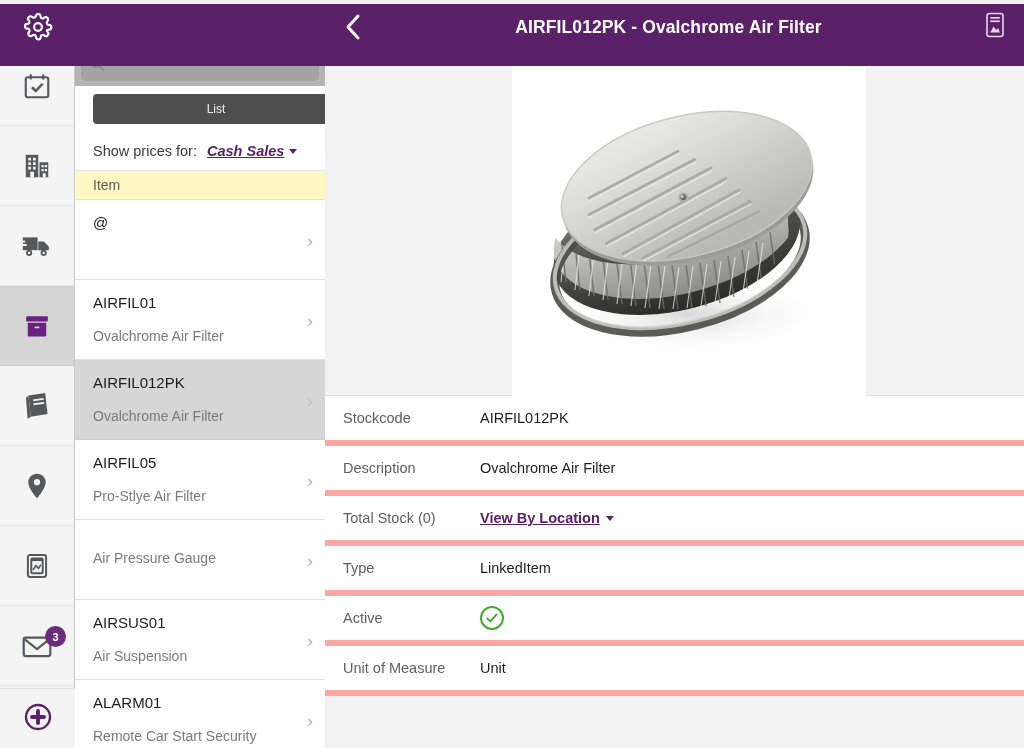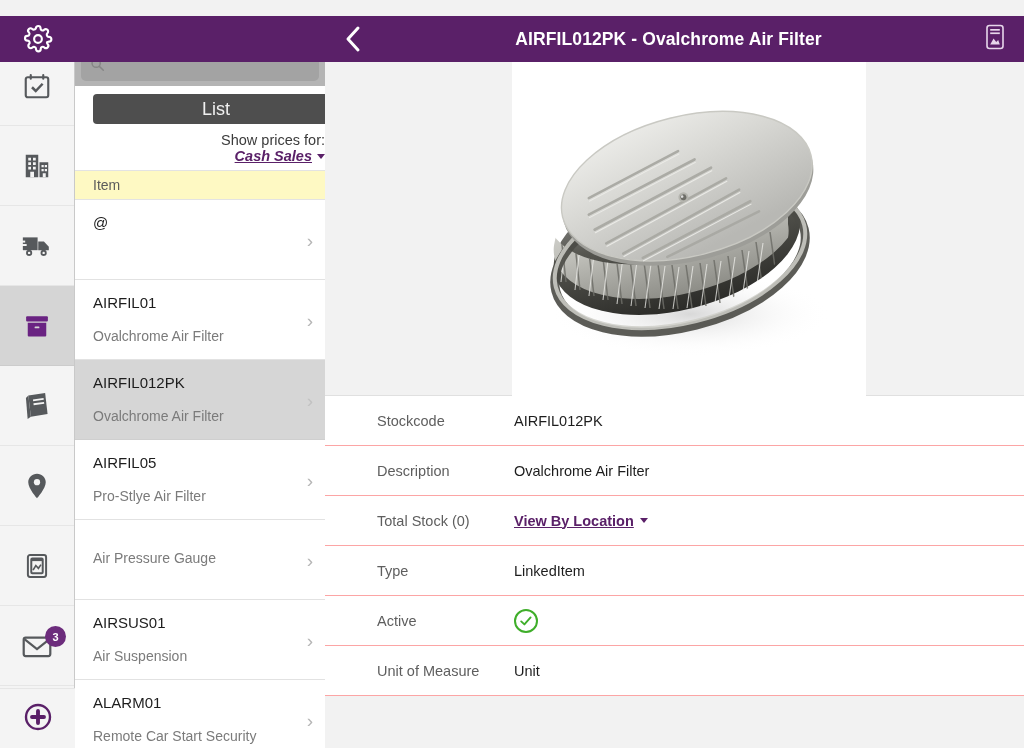--- a/index.html
+++ b/index.html
@@ -12,22 +12,22 @@
   }
   #app {
     position: relative;
     width: 1024px; height: 748px;
     overflow: hidden;
     background: #f2f2f2;
   }
 
   
   .topbar {
-    position: absolute; left: 0; top: 16px;
-    width: 1024px; height: 46px;
+    position: absolute; left: 0; top: 4px;
+    width: 1024px; height: 62px;
     background: #5a2068;
     z-index: 40;
   }
   .gear-cell {
     position: absolute; left: 0; top: 0;
     width: 75px; height: 46px;
     display: flex; align-items: center; justify-content: center;
   }
   .gear-cell svg { display: block; }
 
@@ -138,30 +138,29 @@
   .seg {
     position: relative;
     height: 30px;
     width: 290px;
     background: #4e4e4e;
     border-radius: 4px;
     display: flex; align-items: center; justify-content: center;
   }
   .seg-label {
     color: #f0f0f0;
-    font-size: 18px;
+    font-size: 12px;
     margin-left: -44px;
   }
 
   .prices-row {
     height: 38px;
-    display: flex; align-items: flex-end;
+    display: flex; align-items: center;
     padding-left: 18px;
     background: #ffffff;
-    flex-direction: column;
   }
   .prices-label {
     font-size: 14.5px;
     color: #3b3b3b;
   }
   .prices-link {
     margin-left: 10px;
     font-size: 14.5px;
     font-weight: bold;
     color: #5a2068;
@@ -230,23 +229,22 @@
     width: 354px; height: 350px;
     background: #ffffff;
   }
   .imgcard svg { display: block; width: 100%; height: 100%; }
 
   .fields { background: #ffffff; }
   .frow {
     position: relative;
     height: 50px;
     display: flex; align-items: center;
-    border-bottom: 1px solid #fca5a5;
+    border-bottom: 6px solid #fca5a5;
     background: #ffffff;
-    padding-left: 34px;
   }
   .flabel {
     width: 155px;
     padding-left: 18px;
     font-size: 14.5px;
     color: #5e5e5e;
     flex: 0 0 auto;
   }
   .fvalue {
     font-size: 14.5px;

